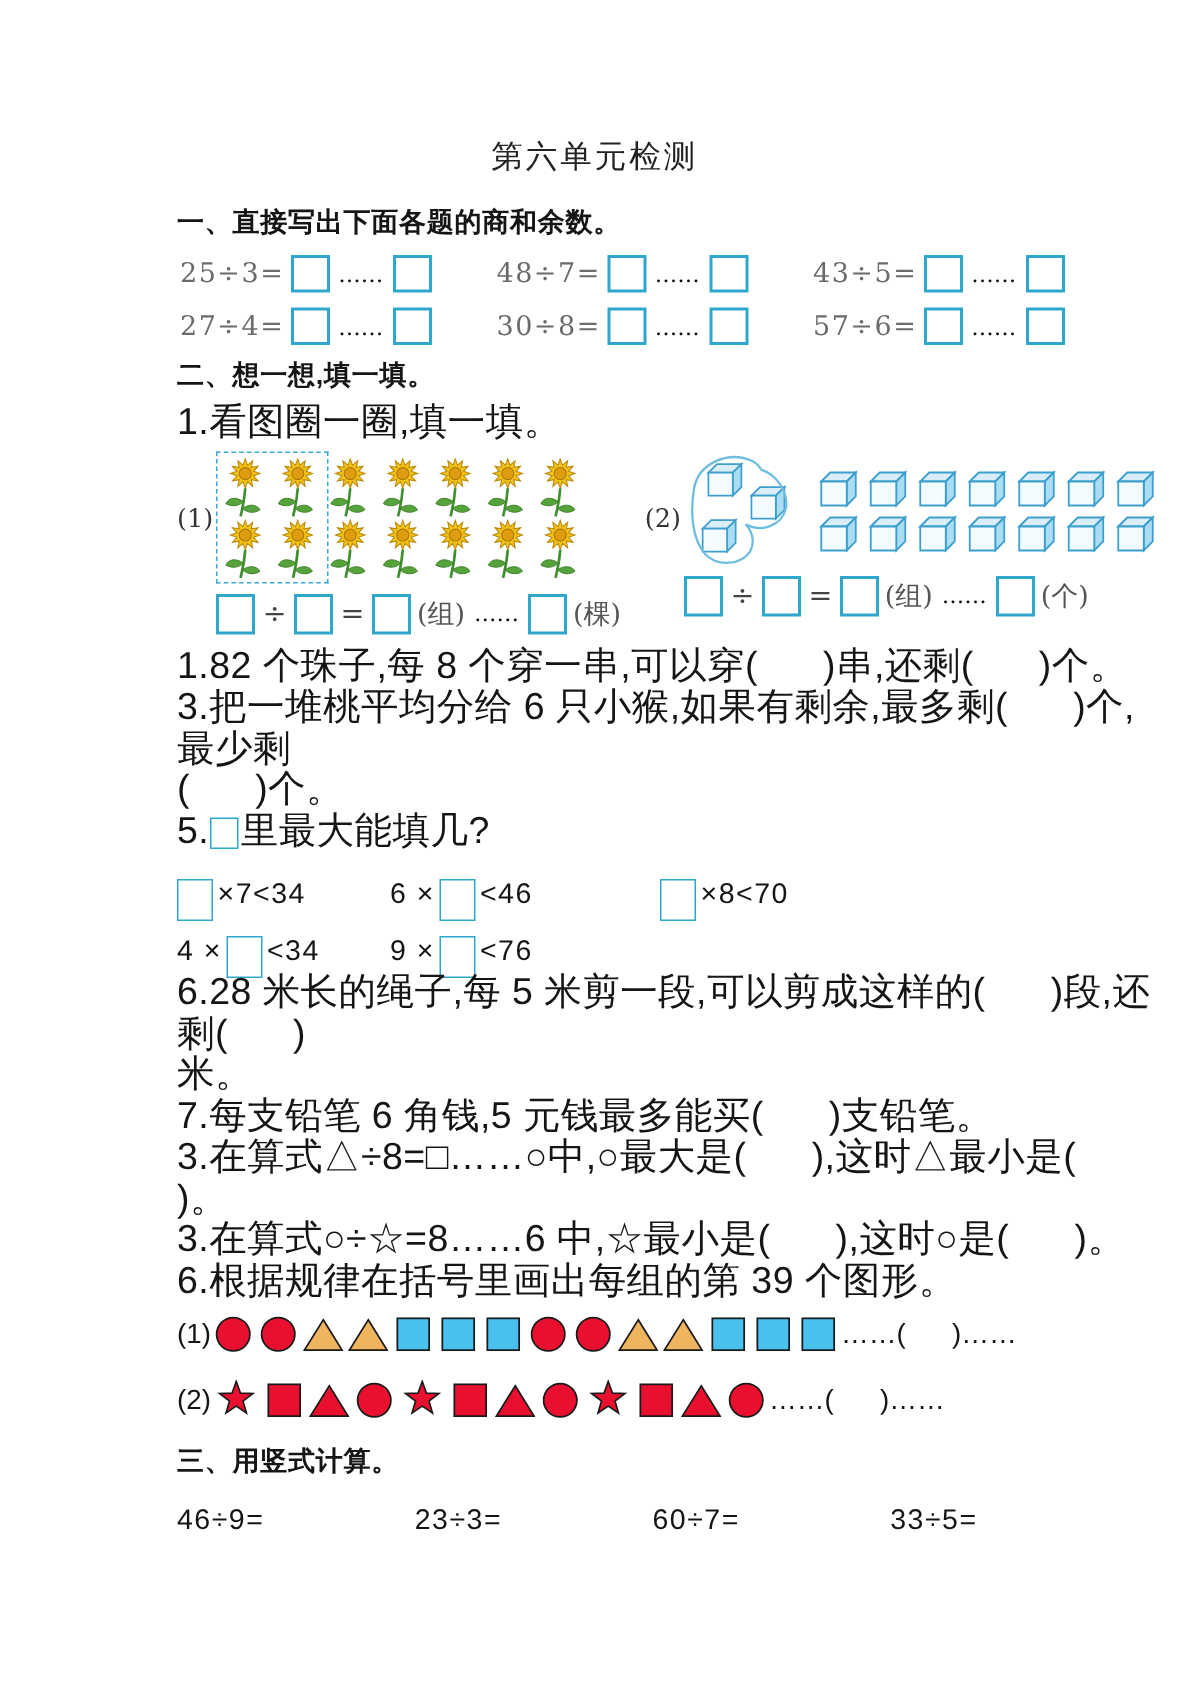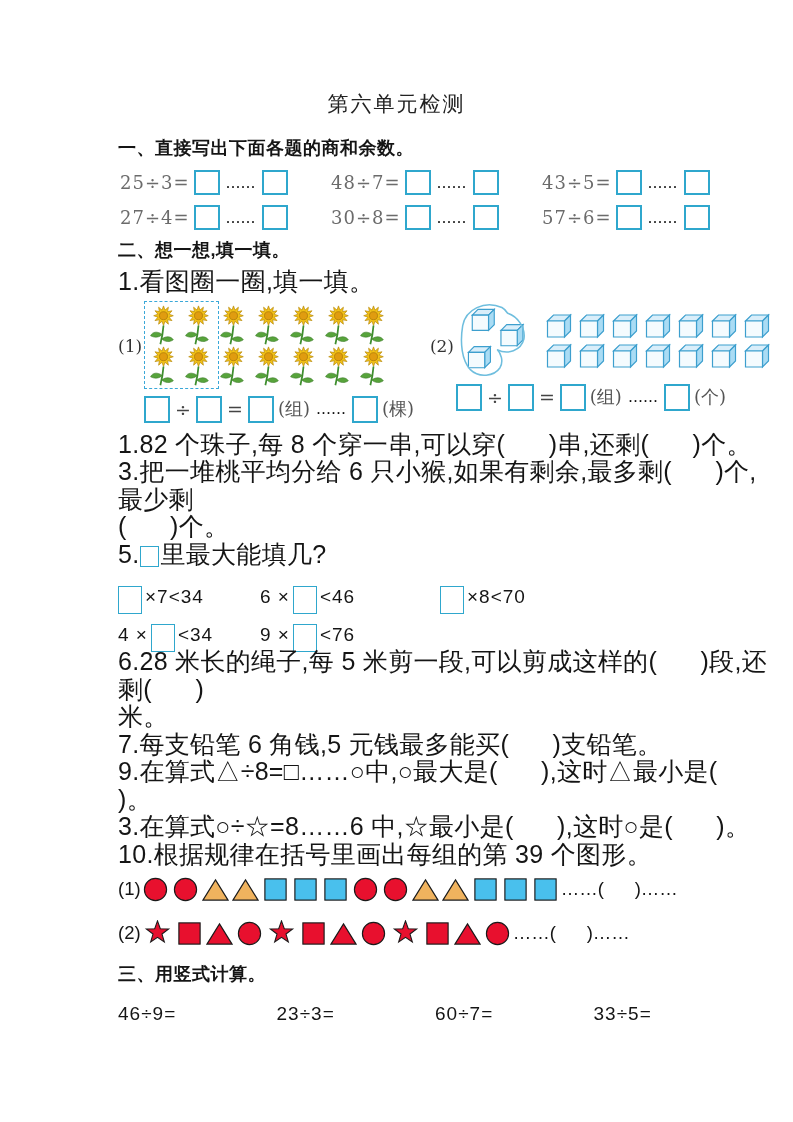--- a/index.html
+++ b/index.html
@@ -346,23 +346,23 @@
         <span class="cell c3">
           <span class="ineq-text">9 ×</span>
           <span class="ineq-box"></span>
           <span class="ineq-text">&lt;76</span>
         </span>
       </div>
 
     <div class="q-line">6.28 米长的绳子,每 5 米剪一段,可以剪成这样的(      )段,还剩(      )</div>
     <div class="q-line">米。</div>
     <div class="q-line">7.每支铅笔 6 角钱,5 元钱最多能买(      )支铅笔。</div>
-    <div class="q-line">9.在算式△÷8=□……○中,○最大是(      ),这时△最小是(      )。</div>
+    <div class="q-line">3.在算式△÷8=□……○中,○最大是(      ),这时△最小是(      )。</div>
     <div class="q-line">3.在算式○÷☆=8……6 中,☆最小是(      ),这时○是(      )。</div>
-    <div class="q-line">10.根据规律在括号里画出每组的第 39 个图形。</div>
+    <div class="q-line">6.根据规律在括号里画出每组的第 39 个图形。</div>
 
     <div class="shape-row">
       <span class="row-label">(1)</span>
       <span class="shape-seq">
           <svg width="27" height="27" viewBox="0 0 28 28">
             <circle cx="14" cy="14" r="11.5" fill="#e8102e" stroke="#1a1a1a" stroke-width="1.2"></circle>
           </svg>
           <svg width="27" height="27" viewBox="0 0 28 28">
             <circle cx="14" cy="14" r="11.5" fill="#e8102e" stroke="#1a1a1a" stroke-width="1.2"></circle>
           </svg>

